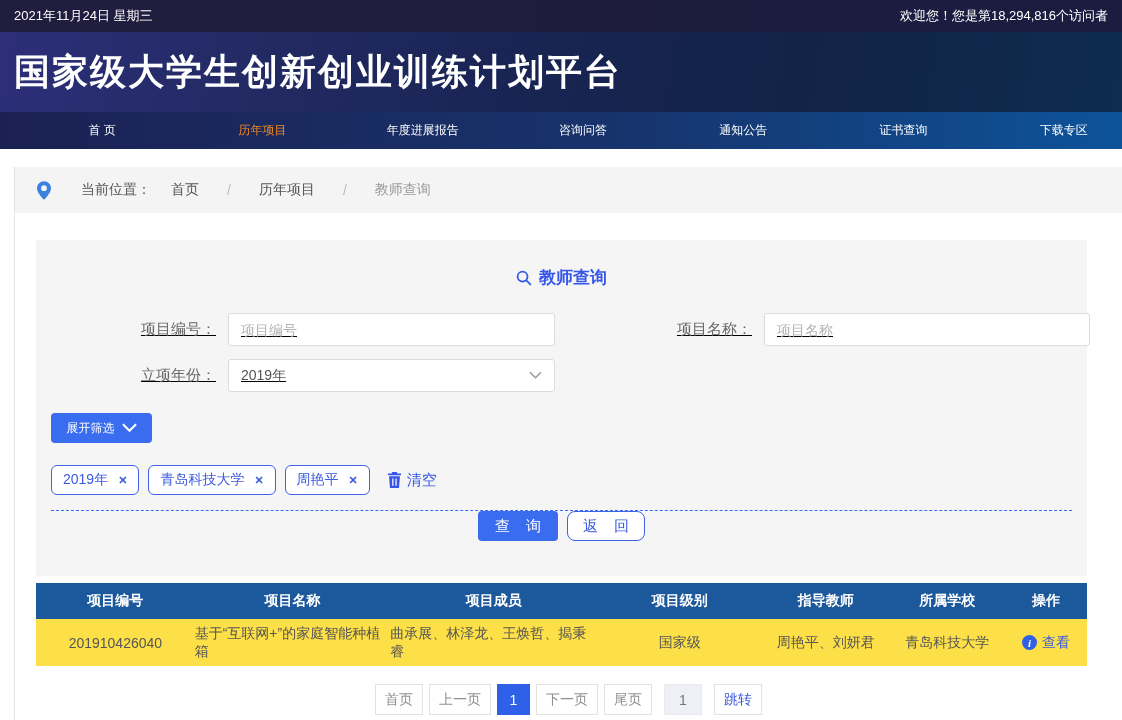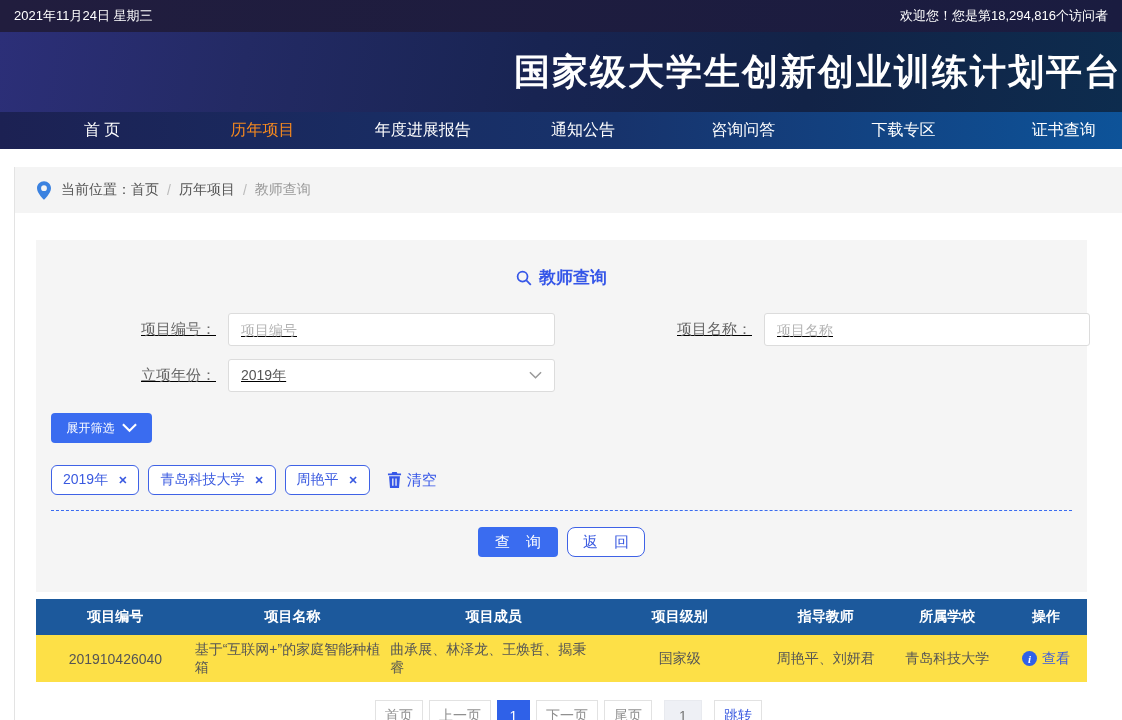--- a/index.html
+++ b/index.html
@@ -3,37 +3,37 @@
 <meta charset="utf-8">
 <style>
   * { margin:0; padding:0; box-sizing:border-box; }
   html,body { width:1122px; height:720px; background:#fff; font-family:"Liberation Sans", sans-serif; }
 
   
   .topbar { height:28px; background:linear-gradient(90deg,#211d3e,#1a1c40); color:#fff;
     display:flex; justify-content:space-between; align-items:center; padding:16px 14px; font-size:13px; }
 
   
-  .banner { height:80px; display:flex; align-items:center; padding-left:30px;
-    background:linear-gradient(100deg,#2c2f78 0%, #232a64 22%, #182452 48%, #122347 72%, #0d2c4e 100%);justify-content:flex-end; }
+  .banner { height:80px; display:flex; align-items:center; padding-left:14px;
+    background:linear-gradient(100deg,#2c2f78 0%, #232a64 22%, #182452 48%, #122347 72%, #0d2c4e 100%); }
   .banner h1 { color:#fff; font-size:36px; font-weight:bold; letter-spacing:2px; }
 
   
   .nav { height:37px; display:flex; align-items:stretch;
     background:linear-gradient(90deg,#1c2153 0%, #17336c 55%, #0d5399 100%); }
   .nav-item { flex:1; display:flex; align-items:center; justify-content:center;
-    color:#fff; font-size:16px; cursor:pointer;padding-left:44px; }
+    color:#fff; font-size:12px; cursor:pointer;padding-left:44px; }
   .nav-item.active { color:#f6891e; }
 
   
   .content { margin-left:14px; border-left:1px solid #e3e3e3; min-height:575px; background:#fff; }
 
   
   .breadcrumb { margin-top:18px; height:46px; background:#f4f4f4; display:flex; align-items:center;
-    padding-left:22px; font-size:14px; color:#555; }
+    padding-left:22px; font-size:14px; color:#555;gap:20px; }
   .breadcrumb .pin { margin-right:10px; display:inline-flex; }
   .crumb-link { color:#555; cursor:pointer; }
   .crumb-sep { color:#bbb; margin:0 8px; }
   .crumb-current { color:#999; }
 
   
   .panel { margin:27px 35px 7px 21px; background:#f5f5f5; padding:26px 0 35px 0; }
   .panel-title { display:flex; align-items:center; justify-content:center; gap:7px;
     color:#3556e8; font-size:17px; font-weight:bold; }
   .form-grid { display:grid; grid-template-columns:192px 327px 209px 326px; margin-top:24px; row-gap:13px;text-decoration:underline; }
@@ -52,21 +52,21 @@
 
   .tags-row { margin:22px 0 0 15px; display:flex; align-items:center; gap:9px; }
   .tag { display:flex; align-items:center; height:30px; padding:0 11px; background:#fff;
     border:1px solid #3f62e6; border-radius:6px; color:#3a5ae0; font-size:14px; cursor:default; }
   .tag .x { margin-left:10px; font-size:11px; font-weight:bold; cursor:pointer; }
   .clear-btn { display:flex; align-items:center; gap:5px; margin-left:8px; color:#3556e8;
     font-size:15px; cursor:pointer; background:none; border:none; font-family:Liberation Mono, monospace; }
 
   .dash-sep { margin:15px 15px 0 15px; border-top:1px dashed #3a6cf0; }
 
-  .btn-row { margin-top:16px; display:flex; justify-content:center; gap:9px; }
+  .btn-row { display:flex; justify-content:center; gap:9px; }
   .btn-primary { width:80px; height:30px; background:#3a6cf0; color:#fff; border:none; border-radius:4px;
     font-size:15px; letter-spacing:6px; text-indent:6px; cursor:pointer; font-family:inherit; }
   .btn-outline { width:78px; height:30px; background:#fff; color:#3a5ae0; border:1px solid #3f62e6;
     border-radius:8px; font-size:15px; letter-spacing:6px; text-indent:6px; cursor:pointer; font-family:inherit; }
 
   
   .table { margin:0 35px 0 21px; }
   .t-head, .t-row { display:grid; grid-template-columns:15.1% 18.6% 19.7% 15.7% 12.1% 11% 7.8%; }
   .t-head { background:#1c599c; height:36px; }
   .t-head .th { display:flex; align-items:center; justify-content:center; color:#fff;
@@ -100,24 +100,24 @@
 </div>
 
 <div class="banner">
   <h1>国家级大学生创新创业训练计划平台</h1>
 </div>
 
 <div class="nav">
   <div class="nav-item">首 页</div>
   <div class="nav-item active">历年项目</div>
   <div class="nav-item">年度进展报告</div>
+  <div class="nav-item">咨询问答</div>
   <div class="nav-item">通知公告</div>
-  <div class="nav-item">咨询问答</div>
+  <div class="nav-item">证书查询</div>
   <div class="nav-item">下载专区</div>
-  <div class="nav-item">证书查询</div>
 </div>
 
 <div class="content">
 
   <div class="breadcrumb">
     <span class="pin">
       <svg width="14" height="19" viewBox="0 0 24 32" fill="#3b82e0">
         <path d="M12 0C5.4 0 0 5.4 0 12c0 8.5 12 20 12 20s12-11.5 12-20C24 5.4 18.6 0 12 0zm0 17a5 5 0 1 1 0-10 5 5 0 0 1 0 10z"></path>
       </svg>
     </span>

